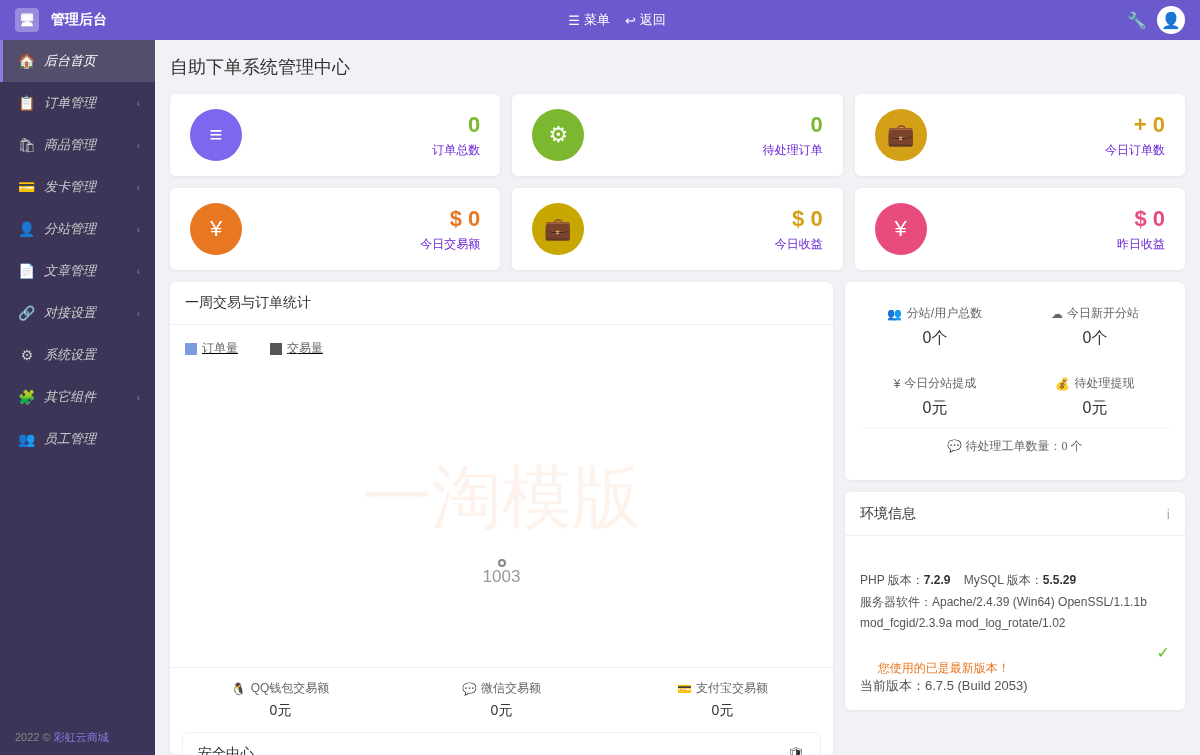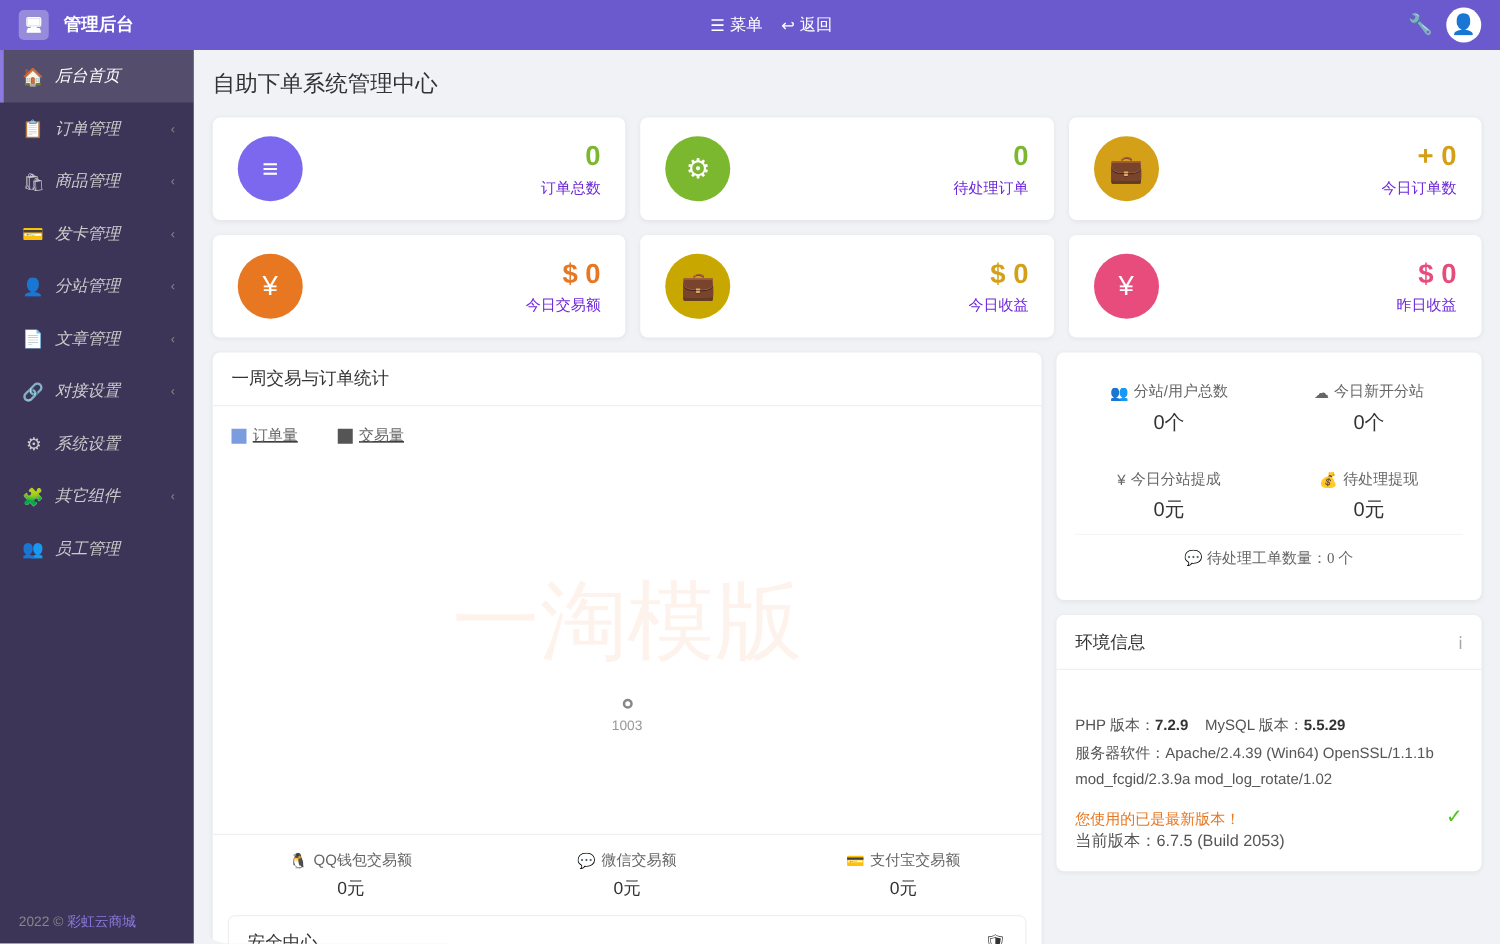--- a/index.html
+++ b/index.html
@@ -60,41 +60,41 @@
     .chart-panel .panel-body { min-height: 320px; position: relative; }
     .chart-legend { display: flex; gap: 32px; margin-bottom: 10px; text-decoration: underline; }
     .legend-item { display: flex; align-items: center; gap: 5px; font-size: 12px; color: #666; }
     .legend-dot { width: 12px; height: 12px; }
     .legend-dot.blue { background: #7b9cde; }
     .legend-dot.dark { background: #555; }
 
     .chart-area { position: relative; height: 280px; overflow: hidden; }
     .watermark { position: absolute; top: 50%; left: 50%; transform: translate(-50%, -60%); opacity: 0.08; font-size: 70px; color: #e87722; white-space: nowrap; pointer-events: none; z-index: 0; }
     .chart-circle { position: absolute; bottom: 80px; left: 50%; transform: translateX(-50%); width: 8px; height: 8px; border-radius: 50%; background: transparent; border: 2px solid #888; }
-    .chart-yval { position: absolute; bottom: 60px; left: 50%; transform: translateX(-50%); font-size: 11px; color: #999; }
+    .chart-yval { position: absolute; bottom: 60px; left: 50%; transform: translateX(-50%); font-size: 17px; color: #999; }
 
     .chart-bottom { border-top: 1px solid #f0f0f0; padding-top: 12px; margin-top: 5px; display: grid; grid-template-columns: 1fr 1fr 1fr; text-align: center; }
     .chart-bottom-item { }
     .chart-bottom-label { color: #666; font-size: 12px; margin-bottom: 5px; display: flex; align-items: center; justify-content: center; gap: 4px; }
     .chart-bottom-value { color: #333; font-size: 14px; }
 
     
     .right-panels { display: flex; flex-direction: column; gap: 12px; }
 
     
     .branch-grid { display: grid; grid-template-columns: 1fr 1fr; gap: 10px; }
     .branch-item { text-align: center; padding: 8px 0; }
     .branch-item-label { color: #666; font-size: 12px; margin-bottom: 6px; display: flex; align-items: center; justify-content: center; gap: 4px; }
     .branch-item-value { color: #333; font-size: 16px; }
     .branch-bottom { text-align: center; padding: 10px; border-top: 1px solid #f5f5f5; color: #666; font-size: 12px; font-family: Liberation Serif, serif; }
 
     
     .env-text { font-size: 12px; color: #555; line-height: 1.8; margin-top: 19px; }
     .env-text strong { color: #333; }
-    .env-version { margin-top: 4px; font-size: 12px; color: #e87722; }
+    .env-version { margin-top: 17px; font-size: 12px; color: #e87722; text-align: center; }
     .env-version-num { color: #555; }
     .panel-header-dot { width: 8px; height: 8px; background: #ccc; border-radius: 50%; }
 
     
     .security-panel { margin-top: 12px; }
 
     
     .check-icon { color: #52c41a; font-size: 16px; }
   </style>
 </head>

